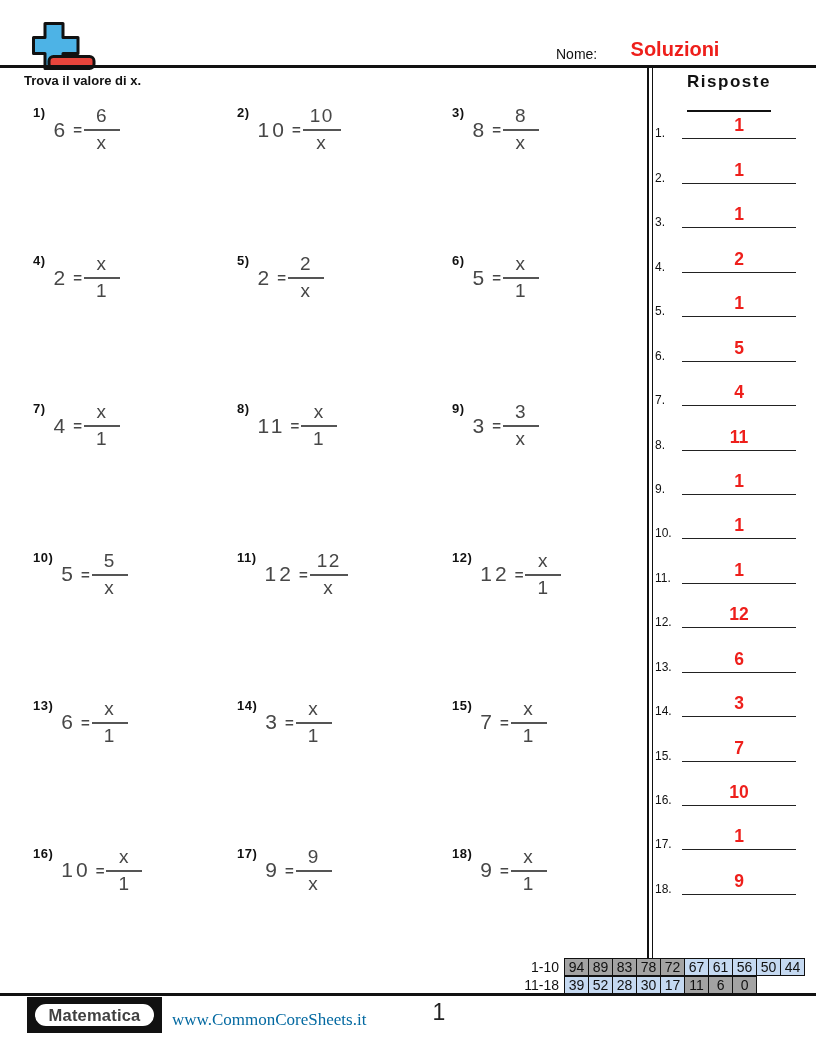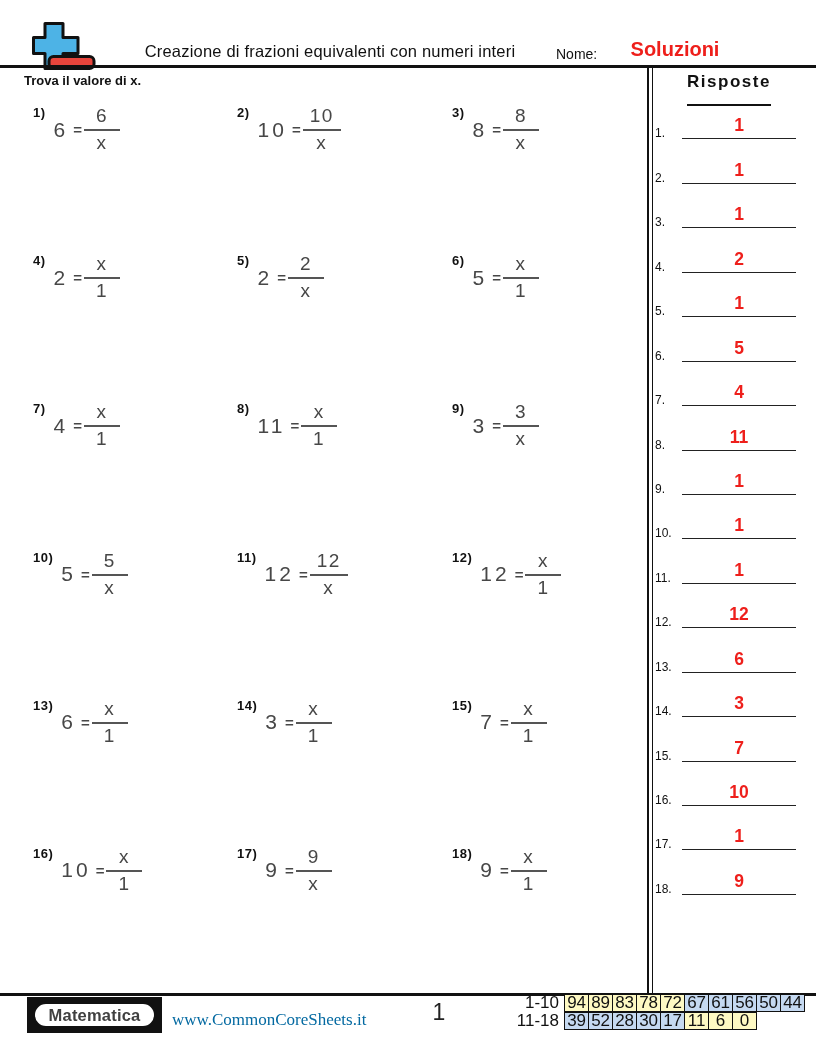--- a/index.html
+++ b/index.html
@@ -45,21 +45,21 @@
   .denom { padding-top:1px; letter-spacing:1.5px; }
 
   
   .vline { position:absolute; top:65px; width:1.6px; height:930px; background:#111; }
   .vline.a { left:647px; } .vline.b { left:651.5px; }
 
   
   .risposte-title-wrap { position:absolute; left:650px; top:72px; width:158px; text-align:center; }
   .risposte-title {
     display:inline-block; font-size:17px; font-weight:bold; letter-spacing:1.5px;
-    border-bottom:2.2px solid #111; padding-bottom:12px;
+    border-bottom:2.2px solid #111; padding-bottom:18px;
   }
   .answers { position:absolute; left:648px; top:98px; width:162px; }
   .answer-row { position:relative; height:44.45px; }
   .ans-num { position:absolute; left:7px; bottom:2px; font-size:12px; color:#111; }
   .ans-line { position:absolute; left:34px; right:14px; bottom:3px; border-bottom:1.7px solid #222; }
   .ans-val {
     position:absolute; left:34px; right:14px; bottom:6px; text-align:center;
     font-size:17.5px; font-weight:bold; color:var(--red);
   }
 
@@ -67,42 +67,41 @@
   .footer-line { position:absolute; left:0; top:993px; width:816px; height:2.6px; background:#111; }
   .brand-box { position:absolute; left:27px; top:997px; width:135px; height:36px; background:#111; padding:4px 5px; }
   .brand-pill {
     width:100%; height:100%; background:#fff; border:3px solid #111; border-radius:15px;
     display:flex; align-items:center; justify-content:center;
     font-size:16.5px; font-weight:bold; color:#404040; letter-spacing:0.2px;
   }
   .website { position:absolute; left:172px; top:1010px; font-size:17px; color:#0369a1;font-family:Liberation Serif, serif; }
   .page-num { position:absolute; left:414px; top:999px; width:50px; text-align:center; font-size:23px; color:#222; }
 
-  .score-table { position:absolute; left:510px; top:994px; font-size:17px; color:#111; }
+  .score-table { position:absolute; left:510px; top:958px; font-size:14px; color:#111; }
   .score-row { display:flex; align-items:stretch; height:18.2px; }
   .score-label { width:54px; text-align:right; padding-right:5px; line-height:18.2px; }
   .score-cells { display:flex; }
   .score-cell {
     width:25.2px; margin-left:-1.2px; border:1.2px solid #111;
-    display:flex; align-items:center; justify-content:center; background:#fef9c3;
+    display:flex; align-items:center; justify-content:center; background:#a3a3a3;
   }
   .score-cell:first-child { margin-left:0; }
   .score-cell.hl { background:var(--cell-blue); }
 </style>
 </head>
 <body>
 
 <div class="page" style="--red: #ee1f1b; --cell-blue: #c5d9f1;">
 
   <svg class="logo-icon" width="64" height="48" viewBox="0 0 64 48">
     <path id="logo-cross" d="M13 1.5 H31 V15.5 H46 V31.5 H31 V46.5 H13 V31.5 H1.5 V15.5 H13 Z" stroke="#111" stroke-width="3" stroke-linejoin="round" fill="#4db3e6"></path>
     <rect id="logo-minus" x="17" y="34.5" width="45" height="12" rx="4.5" stroke="#111" stroke-width="3" fill="#e8453c"></rect>
   </svg>
 
-  <div class="page-title">Creazione di frazioni equivalenti con numeri interi</div>
   <div class="name-label">Nome:</div>
   <div class="name-value">Soluzioni</div>
   <div class="header-line"></div>
   <div class="instructions">Trova il valore di x.</div>
 
   <div class="problems" id="problems">
   <div class="problem">
     <span class="pnum">1)</span>
     <span class="eq">
       <span class="lhs">6</span>

